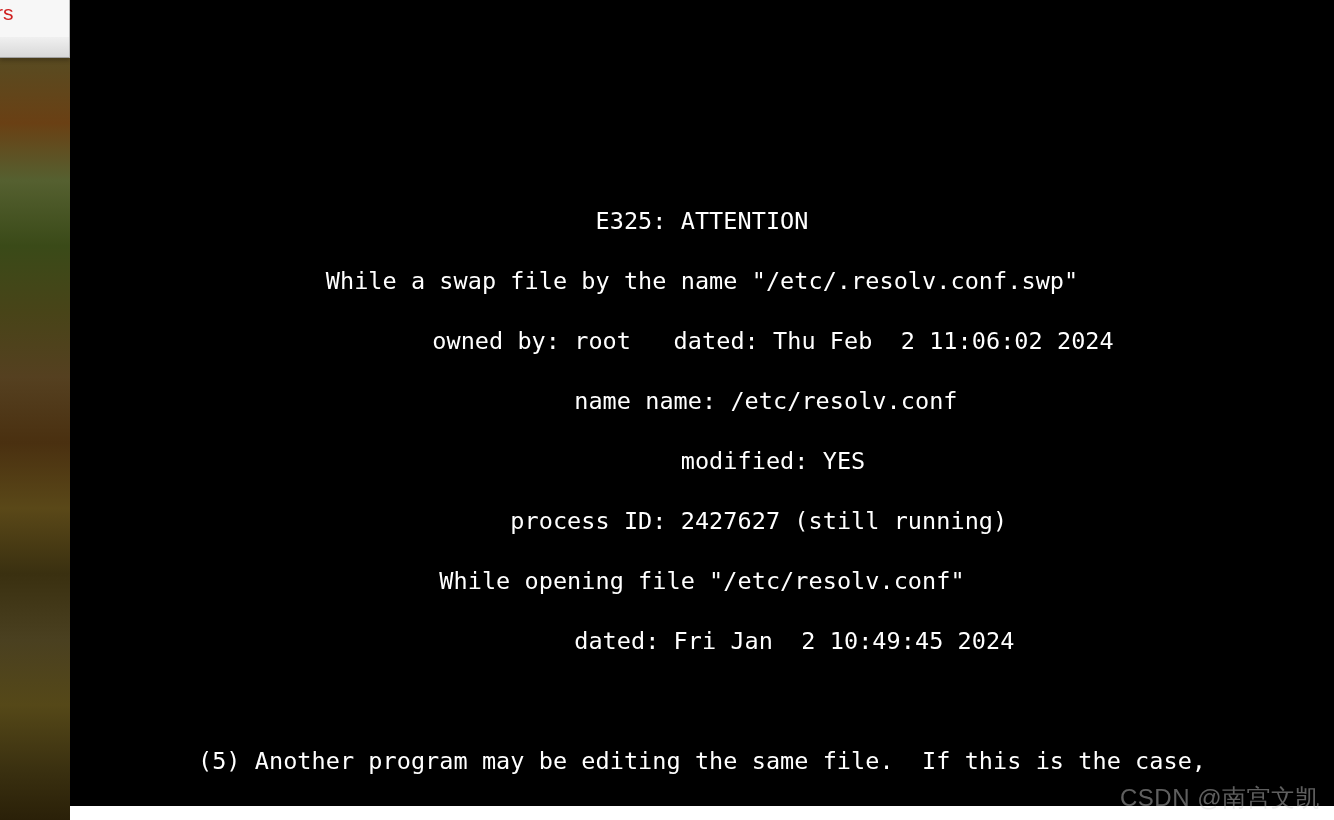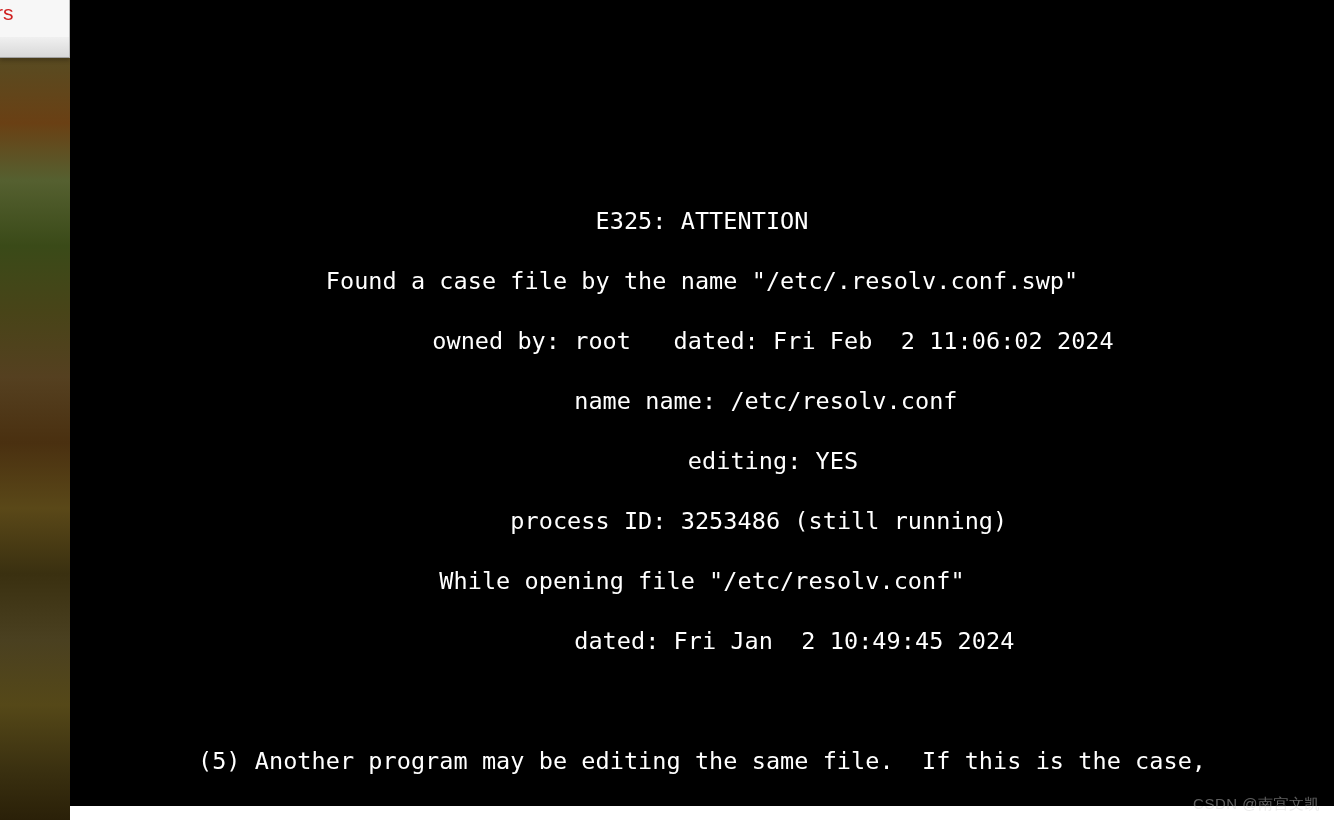--- a/index.html
+++ b/index.html
@@ -68,21 +68,21 @@
       padding-left: 0;
       text-align: center;
     }
     .line { white-space: pre; }
     .watermark {
       position: absolute;
       right: 14px;
       bottom: 6px;
       color: rgba(210,210,210,0.45);
       font-family: Arial, "Microsoft YaHei", sans-serif;
-      font-size: 15px;
+      font-size: 24px;
       letter-spacing: 0.5px;
     }
     .bottom-panel {
       position: absolute;
       left: 70px;
       bottom: 0;
       width: 1264px;
       height: 14px;
       background: #fff;
     }
@@ -92,25 +92,25 @@
 
 <div class="desktop-bg"></div>
 
 <div class="tab-remnant">
   <span>rs</span>
   <div class="bottom-bar"></div>
 </div>
 
 <div class="terminal">
 <div class="line">E325: ATTENTION</div>
-<div class="line">Found a case file by the name "/etc/.resolv.conf.swp"</div>
-<div class="line">          owned by: root   dated: Fri Feb  2 11:06:02 2024</div>
+<div class="line">While a swap file by the name "/etc/.resolv.conf.swp"</div>
+<div class="line">          owned by: root   dated: Thu Feb  2 11:06:02 2024</div>
 <div class="line">         name name: /etc/resolv.conf</div>
-<div class="line">          editing: YES</div>
-<div class="line">        process ID: 3253486 (still running)</div>
+<div class="line">          modified: YES</div>
+<div class="line">        process ID: 2427627 (still running)</div>
 <div class="line">While opening file "/etc/resolv.conf"</div>
 <div class="line">             dated: Fri Jan  2 10:49:45 2024</div>
 <div class="line"> </div>
 <div class="line">(5) Another program may be editing the same file.  If this is the case,</div>
 
 
 
 
 
 

